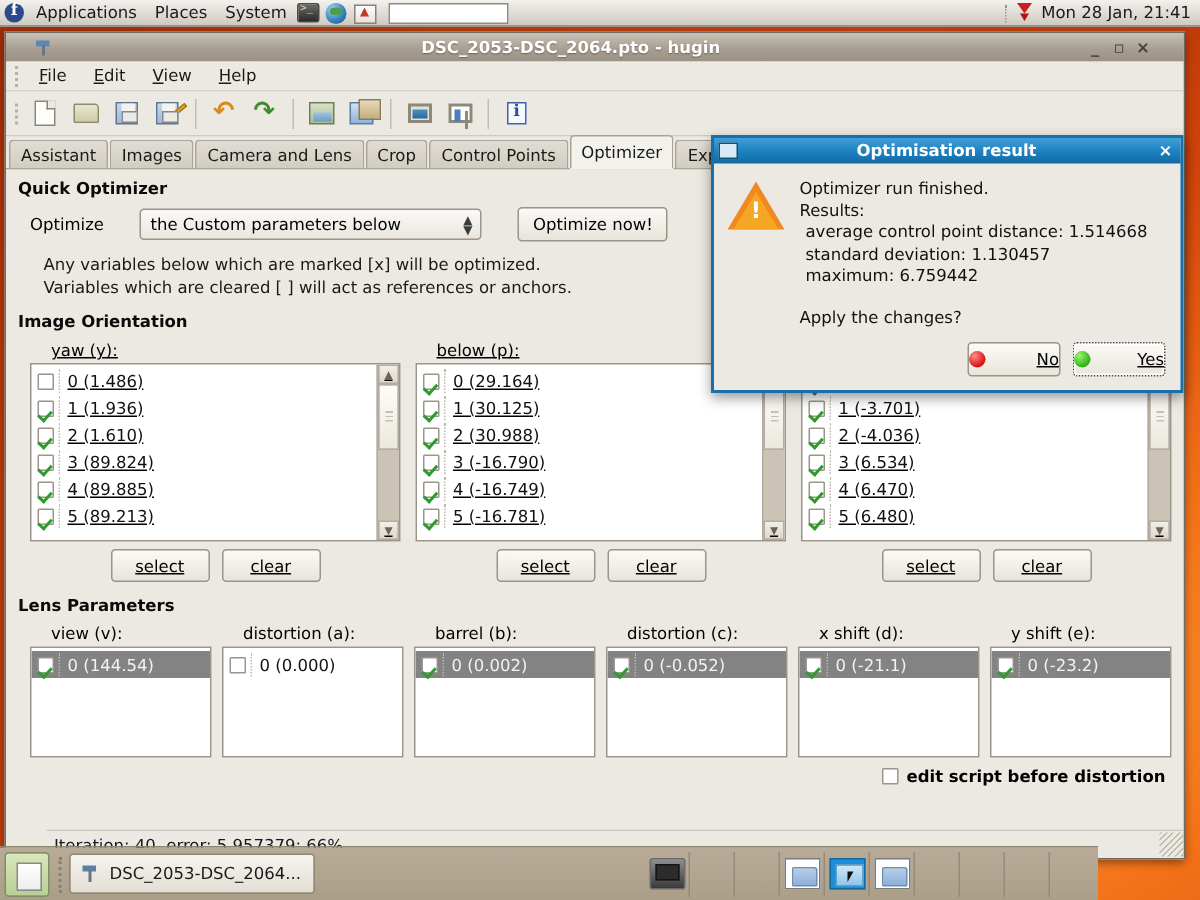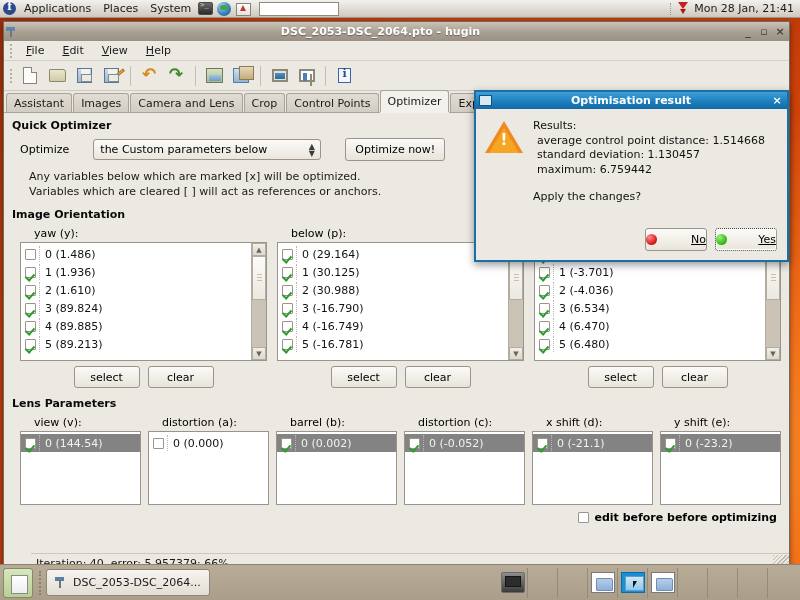--- a/index.html
+++ b/index.html
@@ -54,21 +54,21 @@
   #clock-icon::before{
     content:""; position:absolute; left:1px; top:0;
     width:0;height:0;border-left:5.5px solid transparent;border-right:5.5px solid transparent;border-top:7px solid #cc1f1f;
   }
   #clock-icon::after{
     content:""; position:absolute; left:3px; top:7px;
     width:0;height:0;border-left:3.5px solid transparent;border-right:3.5px solid transparent;border-top:5px solid #aa1414;
   }
   
   #bottom-panel{
-    position:absolute;left:0;bottom:0;width:800px;height:36px;
+    position:absolute;left:0;bottom:0;width:732px;height:36px;
     background:linear-gradient(#b8ac98,#ab9e89);
     border-top:1px solid #8d8170;
     display:flex;align-items:center;
   }
   #show-desktop{
     width:30px;height:30px;margin:0 3px;flex:none;
     background:linear-gradient(#d9e7bd,#b9cf94);
     border:1px solid #7d8f63;border-radius:3px;position:relative;
   }
   #show-desktop::after{
@@ -111,21 +111,21 @@
     position:absolute; left:3px; top:21px; width:787px; height:552px;
     background:#ece9e2;
     border:1px solid #6f6a61;
     display:flex;flex-direction:column;
     box-shadow:0 2px 6px rgba(0,0,0,.45);
   }
   #titlebar{
     height:19px;flex:none;display:flex;align-items:center;
     background:linear-gradient(#c9c2b6,#a89f92 55%,#9a9083);
     color:#fff;font-weight:bold;font-size:11px;
-    padding:0 1px;
+    padding:0 19px;
   }
   #win-icon{width:14px;height:13px;flex:none;position:relative;margin-right:2px;}
   #win-icon::before{content:"";position:absolute;left:1px;top:2px;width:9px;height:4px;background:#5f86b0;}
   #win-icon::after{content:"";position:absolute;left:5px;top:5px;width:2px;height:7px;background:#6b7684;}
   #win-title{flex:1;text-align:center;text-shadow:0 1px 1px rgba(0,0,0,.35);}
   .win-btn{width:16px;height:15px;display:flex;align-items:center;justify-content:center;
     color:#4a4238;font-size:11px;font-weight:bold;}
   
   #menubar{
     height:20px;flex:none;display:flex;align-items:center;
@@ -191,21 +191,21 @@
   }
   #optimize-combo .cval{flex:1;}
   #optimize-combo .arrows{font-size:8px;line-height:7px;color:#3c3c3c;text-align:center;width:11px;}
   #optimize-now{
     height:23px;padding:0 9px;display:flex;align-items:center;font-size:11px;
     background:linear-gradient(#fbfaf7,#e8e4da);border:1px solid #9b948a;border-radius:3px;
   }
   #hint{margin:8px 0 0 17px;font-size:11px;line-height:15px;color:#1a1a1a;}
   
   .group{margin-top:9px;}
-  .cols{display:flex;gap:10px;margin-left:8px;}
+  .cols{display:flex;gap:10px;margin-left:8px;text-decoration:underline;}
   .col{flex:1;min-width:0;}
   .col-label{font-size:11px;margin:0 0 2px 14px;}
   .listbox{
     height:119px;background:#fff;border:1px solid #9b948a;
     display:flex;overflow:hidden;position:relative;
   }
   .lb-items{flex:1;padding:2px 0 0 0;}
   .lb-row{
     height:18px;display:flex;align-items:center;gap:5px;padding-left:4px;
     font-size:11px;color:#111;
@@ -650,21 +650,21 @@
                 </div>
             </div>
           </div>
         </div>
 
       </div>
     </div>
 
     <div id="edit-script-row">
       <span class="chk"></span>
-      <span>edit before before optimizing</span>
+      <span>edit script before distortion</span>
     </div>
 
   </div>
 
   <div id="statusbar">
     <span>Iteration: 40, error: 5.957379: 66%</span>
     <span class="grip"></span>
   </div>
 
   <div id="dialog">
@@ -673,20 +673,21 @@
       <div class="t">Optimisation result</div>
       <div id="dlg-close">×</div>
     </div>
     <div id="dlg-body">
       <div id="warn-icon">
         <div class="tri"></div>
           <div class="tri-in"></div>
           <div class="bang">!</div>
       </div>
       <div id="dlg-text">
+        <div>Optimizer run finished.</div>
         <div>Results:</div>
         <div class="indent">average control point distance: 1.514668</div>
         <div class="indent">standard deviation: 1.130457</div>
         <div class="indent">maximum: 6.759442</div>
         <div id="dlg-q">Apply the changes?</div>
       </div>
     </div>
     <div id="dlg-btns">
       <div class="dbtn">
         <span class="dot red"></span>

